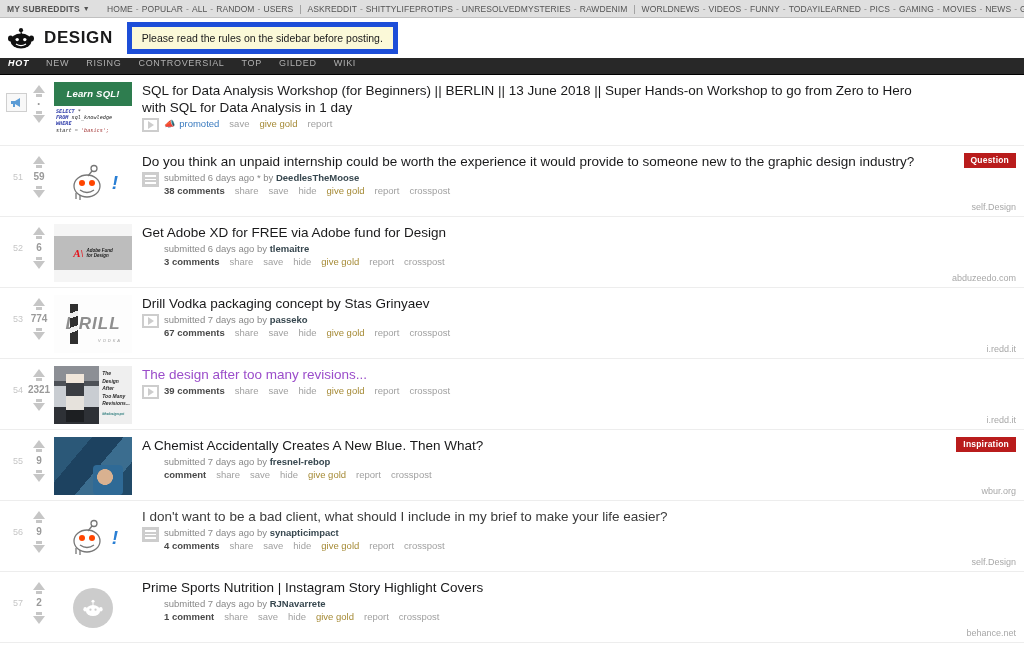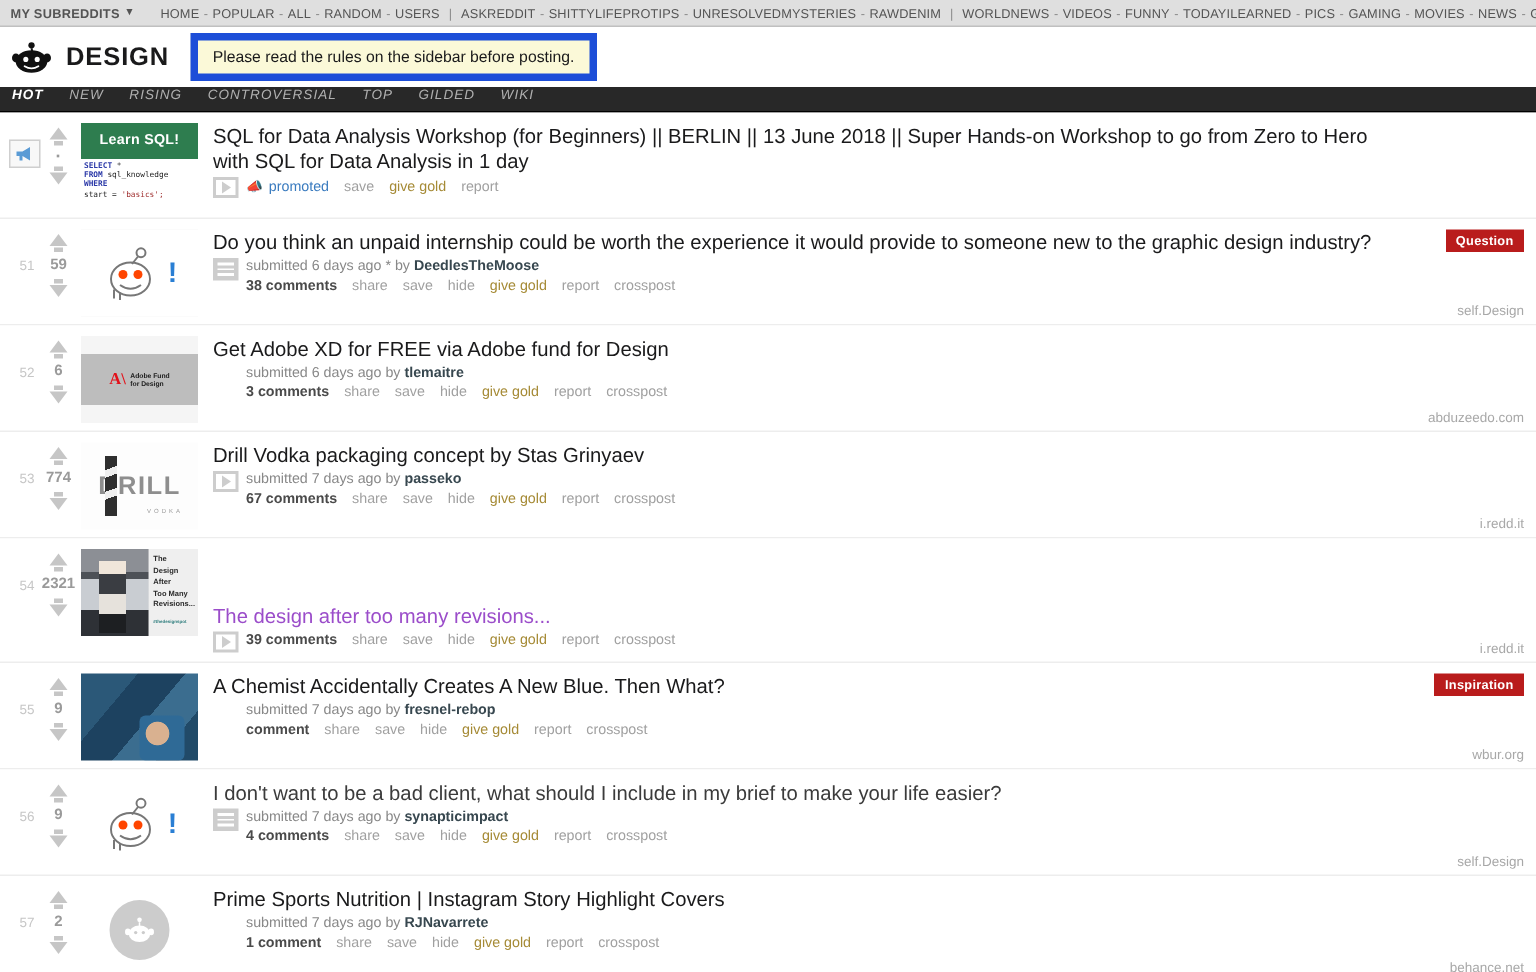--- a/index.html
+++ b/index.html
@@ -79,21 +79,20 @@
   }
   #tabmenu .tab {
     font-size: 9px;
     letter-spacing: .7px;
     color: #b0b0b0;
     text-decoration: none;
     padding: 0 11px 0 0;
     margin-right: 6px;
     font-weight: normal;
     white-space: nowrap;
-    font-style: italic;
   }
   #tabmenu .tab.selected {
     color: #ffffff;
     font-weight: bold;
     font-style: italic;
   }
   
   #siteTable { width: 1024px; }
   .thing {
     display: flex;
@@ -146,36 +145,37 @@
     flex: 0 0 90px;
     width: 90px;
     padding: 7px 6px 5px 2px;
     box-sizing: border-box;
   }
   .thumb {
     width: 78px; height: 58px;
     overflow: hidden;
     position: relative;
     background: #f5f5f5;
+    font-style: italic;
   }
   .entry {
     flex: 1 1 auto;
     padding: 7px 90px 7px 0;
     box-sizing: border-box;
     min-width: 0;
   }
   .title {
     font-size: 13.5px;
     line-height: 17px;
     color: #1a1a1b;
     text-decoration: none;
     display: block;
     margin-bottom: 1px;
   }
-  .title.visited { color: #9b4dca; margin-top: 36px; }
+  .title.visited { color: #9b4dca; }
   .title.visited2 { color: #3b3b3b; }
   .tagline {
     font-size: 9.5px;
     color: #888888;
     line-height: 13px;
     margin-left: 22px;
   }
   .tagline .author {
     color: #37474f;
     font-weight: bold;

